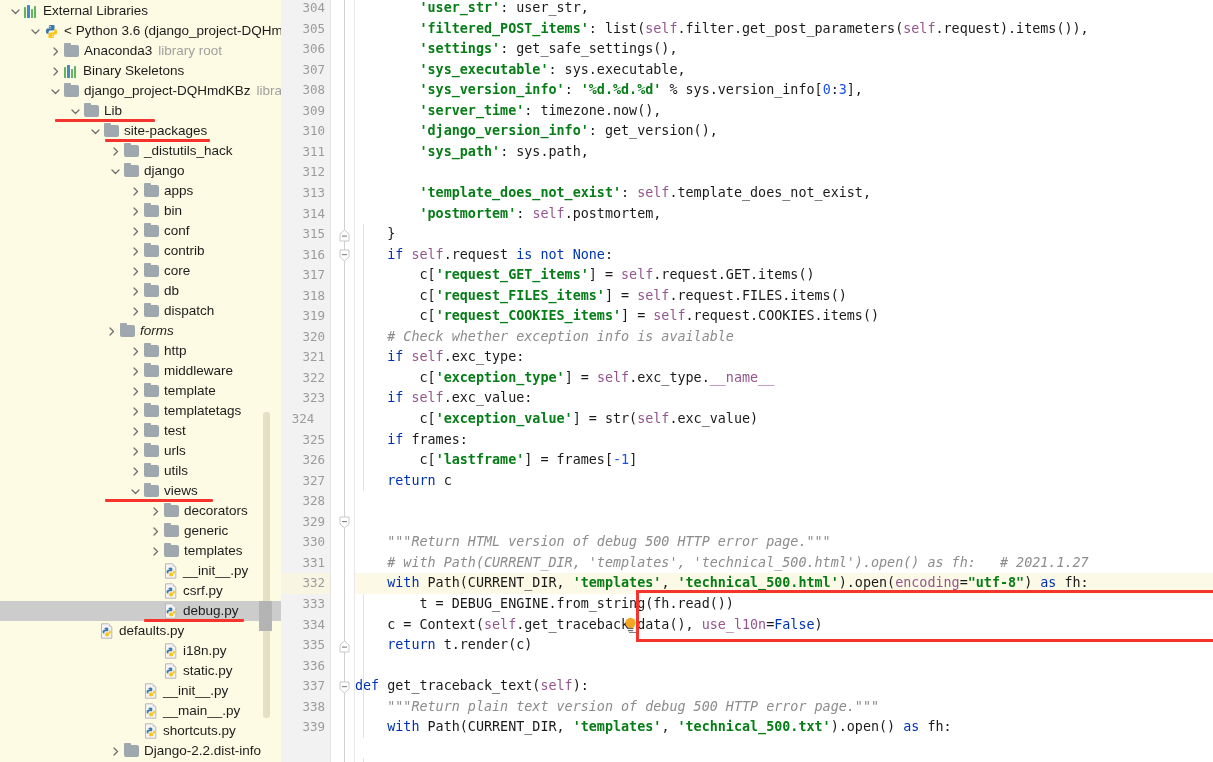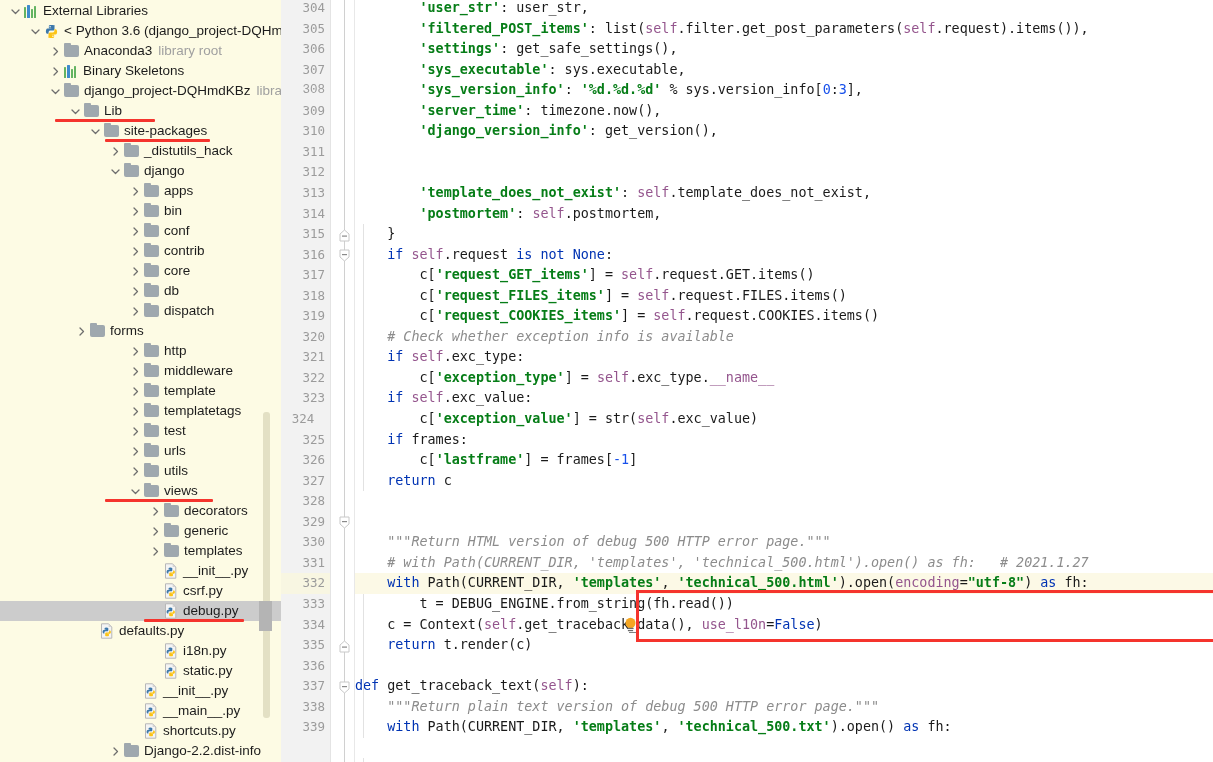--- a/index.html
+++ b/index.html
@@ -415,21 +415,21 @@
           <span class="arrow">
             <svg viewBox="0 0 11 11" width="11" height="11">
               <path d="M4 2 L7.5 5.5 L4 9" stroke="#6e6e6e" stroke-width="1.3" fill="none" stroke-linecap="round" stroke-linejoin="round"></path>
             </svg>
           </span>
           <span class="node-icon">
             <span class="ic-folder"></span>
           </span>
           <span class="node-label">dispatch</span>
         </div>
-        <div class="tree-row" style="position: absolute; left: 0px; right: 0px; top: 321px; padding-left: 76px;">
+        <div class="tree-row" style="position: absolute; left: 0px; right: 0px; top: 321px; padding-left: 106px; font-style: italic;">
           <span class="arrow">
             <svg viewBox="0 0 11 11" width="11" height="11">
               <path d="M4 2 L7.5 5.5 L4 9" stroke="#6e6e6e" stroke-width="1.3" fill="none" stroke-linecap="round" stroke-linejoin="round"></path>
             </svg>
           </span>
           <span class="node-icon">
             <span class="ic-folder"></span>
           </span>
           <span class="node-label">forms</span>
         </div>
@@ -691,21 +691,21 @@
     <div id="gutter"></div>
       <div style="position: absolute; left: 0px; width: 74px; top: 573.4px; height: 20.55px; background: rgb(248, 246, 226);"></div>
     <div id="gutter-line"></div>
     <div id="fold-col"></div>
     <div id="fold-line"></div>
     <div id="linenums">
         <div class="ln" style="top: -2px; right: 882px; left: 0px; width: 44px; text-align: right;">304</div>
         <div class="ln" style="top: 18.55px; right: 882px; left: 0px; width: 44px; text-align: right;">305</div>
         <div class="ln" style="top: 39.1px; right: 882px; left: 0px; width: 44px; text-align: right;">306</div>
         <div class="ln" style="top: 59.65px; right: 882px; left: 0px; width: 44px; text-align: right;">307</div>
-        <div class="ln" style="top: 80.2px; right: 882px; left: 0px; width: 44px; text-align: right; font-family: Liberation Mono, monospace;">308</div>
+        <div class="ln" style="top: 80.2px; right: 882px; left: 0px; width: 44px; text-align: right;">308</div>
         <div class="ln" style="top: 100.75px; right: 882px; left: 0px; width: 44px; text-align: right;">309</div>
         <div class="ln" style="top: 121.3px; right: 882px; left: 0px; width: 44px; text-align: right;">310</div>
         <div class="ln" style="top: 141.85px; right: 882px; left: 0px; width: 44px; text-align: right;">311</div>
         <div class="ln" style="top: 162.4px; right: 882px; left: 0px; width: 44px; text-align: right;">312</div>
         <div class="ln" style="top: 182.95px; right: 882px; left: 0px; width: 44px; text-align: right;">313</div>
         <div class="ln" style="top: 203.5px; right: 882px; left: 0px; width: 44px; text-align: right;">314</div>
         <div class="ln" style="top: 224.05px; right: 882px; left: 0px; width: 44px; text-align: right;">315</div>
         <div class="ln" style="top: 244.6px; right: 882px; left: 0px; width: 44px; text-align: right;">316</div>
         <div class="ln" style="top: 265.15px; right: 882px; left: 0px; width: 44px; text-align: right;">317</div>
         <div class="ln" style="top: 285.7px; right: 882px; left: 0px; width: 44px; text-align: right;">318</div>
@@ -765,20 +765,21 @@
         </div>
       </div>
     <div id="code">
         <div class="cl" style="top: -2px;">        <span class="s">'user_str'</span>: user_str,</div>
         <div class="cl" style="top: 18.55px;">        <span class="s">'filtered_POST_items'</span>: list(<span class="slf">self</span>.filter.get_post_parameters(<span class="slf">self</span>.request).items()),</div>
         <div class="cl" style="top: 39.1px;">        <span class="s">'settings'</span>: get_safe_settings(),</div>
         <div class="cl" style="top: 59.65px;">        <span class="s">'sys_executable'</span>: sys.executable,</div>
         <div class="cl" style="top: 80.2px;">        <span class="s">'sys_version_info'</span>: <span class="s">'%d.%d.%d'</span> % sys.version_info[<span class="n">0</span>:<span class="n">3</span>],</div>
         <div class="cl" style="top: 100.75px;">        <span class="s">'server_time'</span>: timezone.now(),</div>
         <div class="cl" style="top: 121.3px;">        <span class="s">'django_version_info'</span>: get_version(),</div>
+        <div class="cl" style="top: 141.85px;">        <span class="s">'sys_path'</span>: sys.path,</div>
         <div class="cl" style="top: 182.95px;">        <span class="s">'template_does_not_exist'</span>: <span class="slf">self</span>.template_does_not_exist,</div>
         <div class="cl" style="top: 203.5px;">        <span class="s">'postmortem'</span>: <span class="slf">self</span>.postmortem,</div>
         <div class="cl" style="top: 224.05px;">    }</div>
         <div class="cl" style="top: 244.6px;">    <span class="k">if</span> <span class="slf">self</span>.request <span class="k">is</span> <span class="k">not</span> <span class="k">None</span>:</div>
         <div class="cl" style="top: 265.15px;">        c[<span class="s">'request_GET_items'</span>] = <span class="slf">self</span>.request.GET.items()</div>
         <div class="cl" style="top: 285.7px;">        c[<span class="s">'request_FILES_items'</span>] = <span class="slf">self</span>.request.FILES.items()</div>
         <div class="cl" style="top: 306.25px;">        c[<span class="s">'request_COOKIES_items'</span>] = <span class="slf">self</span>.request.COOKIES.items()</div>
         <div class="cl" style="top: 326.8px;">    <span class="cm"># Check whether exception info is available</span></div>
         <div class="cl" style="top: 347.35px;">    <span class="k">if</span> <span class="slf">self</span>.exc_type:</div>
         <div class="cl" style="top: 367.9px;">        c[<span class="s">'exception_type'</span>] = <span class="slf">self</span>.exc_type.<span class="slf">__name__</span></div>

